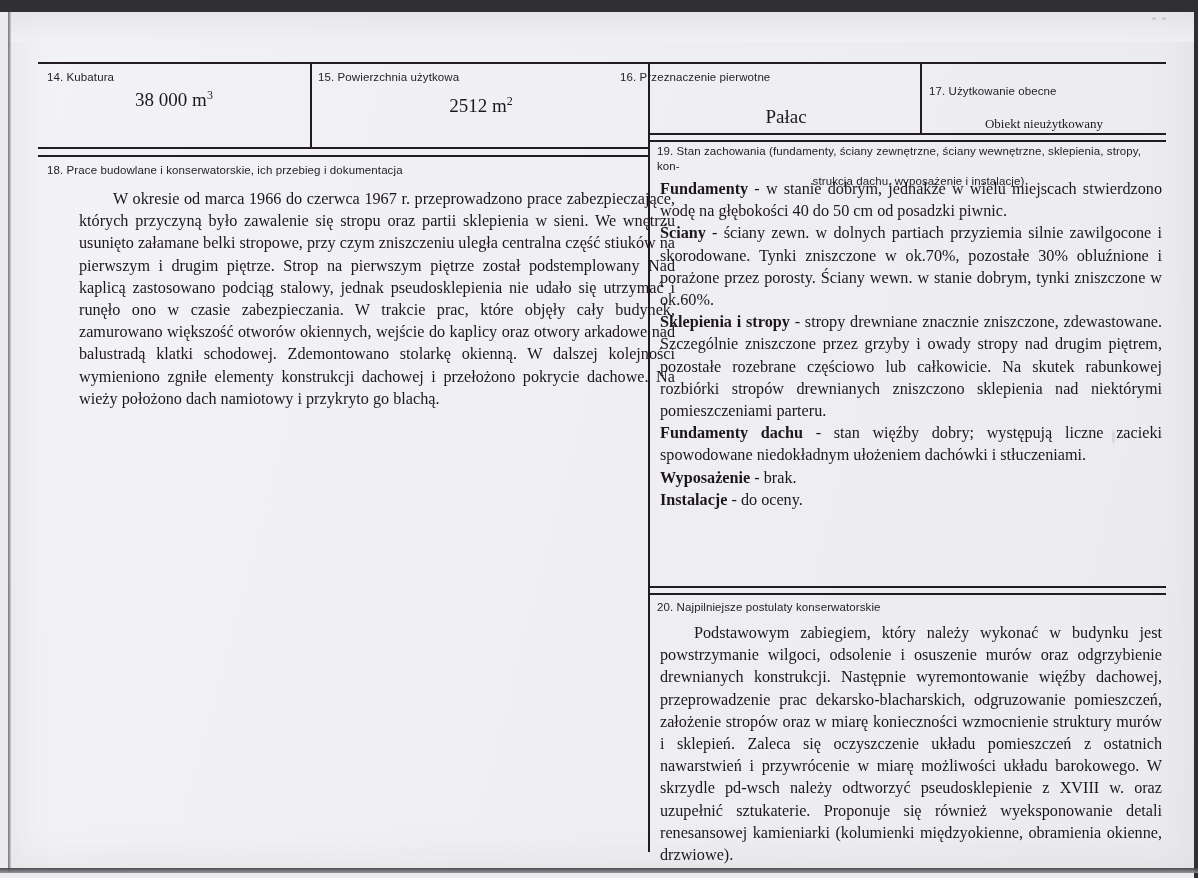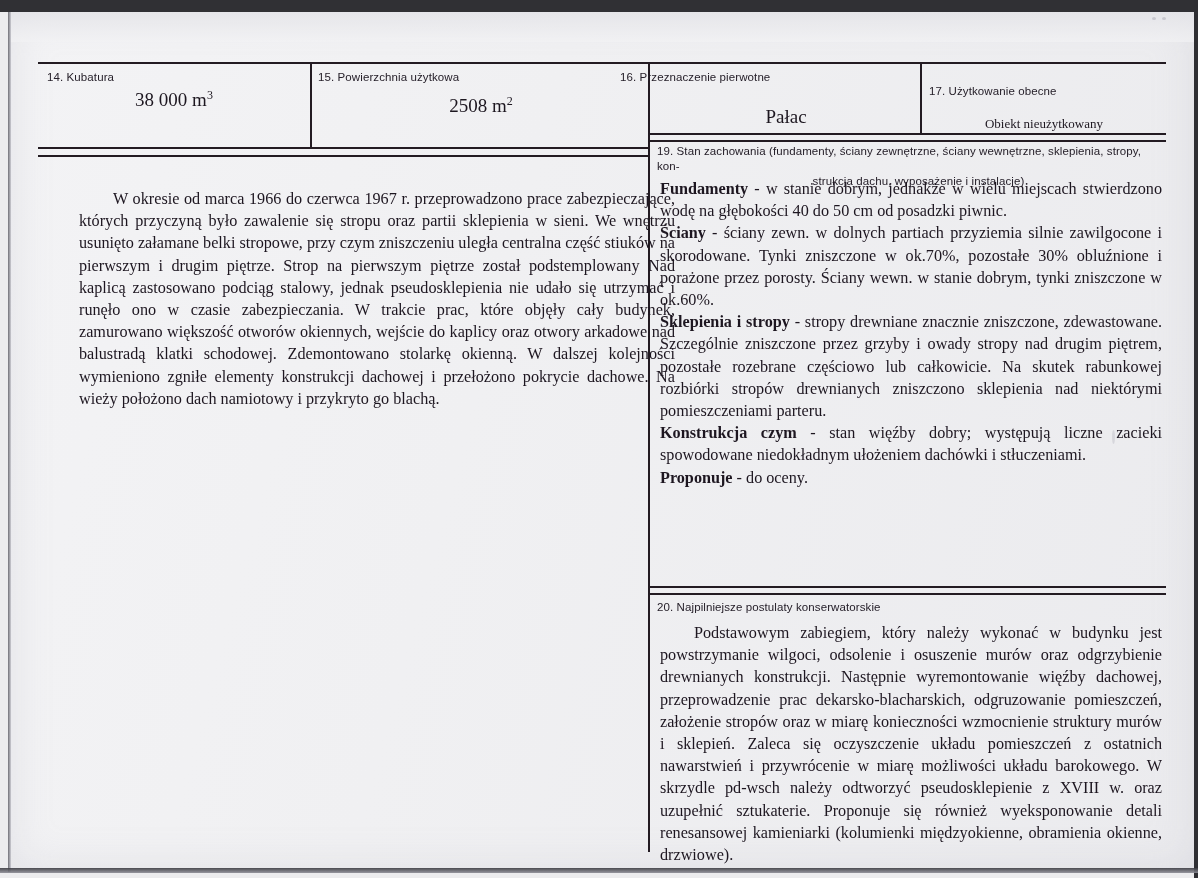--- a/index.html
+++ b/index.html
@@ -138,53 +138,57 @@
 
   <div class="rule h" style="left:648px;top:593px;width:518px;"></div>
 
   <div class="cell-label" style="left:47px;top:70px;">14. Kubatura</div>
   <div class="cell-value" style="left:38px;top:88px;width:272px;">
     <span>38 000 m</span><sup>3</sup>
   </div>
 
   <div class="cell-label" style="left:318px;top:70px;">15. Powierzchnia użytkowa</div>
   <div class="cell-value" style="left:312px;top:94px;width:338px;">
-    <span>2508 m</span><sup>2</sup>
+    <span>2512 m</span><sup>2</sup>
   </div>
 
   <div class="cell-label" style="left:620px;top:70px;">16. Przeznaczenie pierwotne</div>
   <div class="cell-value" style="left:650px;top:106px;width:272px;">Pałac</div>
 
   <div class="cell-label" style="left:929px;top:70px;margin-top:14px;">17. Użytkowanie obecne</div>
   <div class="cell-value" style="left:922px;top:90px;width:244px;font-size:13px;margin-top:26px;">Obiekt nieużytkowany</div>
 
+  <div class="cell-label" style="left:47px;top:163px;">18. Prace budowlane i konserwatorskie, ich przebieg i dokumentacja</div>
   <div class="body-text" style="left:47px;top:188px;width:596px;margin-left:32px;">
     <p class="indent">W okresie od marca 1966 do czerwca 1967 r. przeprowadzono prace zabezpieczające, których przyczyną było zawalenie się stropu oraz partii sklepienia w sieni. We wnętrzu usunięto załamane belki stropowe, przy czym zniszczeniu uległa centralna część stiuków na pierwszym i drugim piętrze. Strop na pierwszym piętrze został podstemplowany Nad kaplicą zastosowano podciąg stalowy, jednak pseudosklepienia nie udało się utrzymać i runęło ono w czasie zabezpieczania.   W trakcie prac, które objęły cały budynek, zamurowano większość otworów okiennych, wejście do kaplicy oraz otwory arkadowe nad balustradą klatki schodowej. Zdemontowano stolarkę okienną. W dalszej kolejności wymieniono zgniłe elementy konstrukcji dachowej i przełożono pokrycie dachowe. Na wieży położono dach namiotowy i przykryto go blachą.</p>
   </div>
 
   <div class="cell-label" style="left:657px;top:144px;width:505px;">
     <div>19. Stan zachowania (fundamenty, ściany zewnętrzne, ściany wewnętrzne, sklepienia, stropy, kon-</div>
     <div style="padding-left:18px;text-align:center;">strukcja dachu, wyposażenie i instalacje)</div>
   </div>
 
   <div class="body-text" style="left:660px;top:178px;width:502px;">
     <p>
       <b>Fundamenty</b><span> - w stanie dobrym, jednakże w wielu miejscach stwierdzono wodę na głębokości 40 do 50 cm od posadzki piwnic.</span>
     </p>
     <p>
       <b>Ściany</b><span> - ściany zewn. w dolnych partiach przyziemia silnie zawilgocone i skorodowane. Tynki zniszczone w ok.70%, pozostałe 30% obluźnione i porażone przez porosty. Ściany wewn. w stanie dobrym, tynki zniszczone w ok.60%.</span>
     </p>
     <p>
       <b>Sklepienia i stropy</b><span> - stropy drewniane znacznie zniszczone, zdewastowane. Szczególnie zniszczone przez grzyby i owady stropy nad drugim piętrem, pozostałe rozebrane częściowo lub całkowicie. Na skutek rabunkowej rozbiórki stropów drewnianych zniszczono sklepienia nad niektórymi pomieszczeniami parteru.</span>
     </p>
     <p>
-      <b>Konstrukcja czym</b><span> - stan więźby dobry; występują liczne zacieki spowodowane niedokładnym ułożeniem dachówki i stłuczeniami.</span>
+      <b>Fundamenty dachu</b><span> - stan więźby dobry; występują liczne zacieki spowodowane niedokładnym ułożeniem dachówki i stłuczeniami.</span>
     </p>
     <p style="text-align:left;">
-      <b>Proponuje</b><span> -  do oceny.</span>
+      <b>Wyposażenie</b><span> - brak.</span>
+    </p>
+    <p style="text-align:left;">
+      <b>Instalacje</b><span> -  do oceny.</span>
     </p>
   </div>
 
   <div class="cell-label" style="left:657px;top:600px;">20. Najpilniejsze postulaty konserwatorskie</div>
   <div class="body-text" style="left:660px;top:622px;width:502px;">
     <p class="indent">Podstawowym zabiegiem, który należy wykonać w budynku jest powstrzymanie wilgoci, odsolenie i osuszenie murów oraz odgrzybienie drewnianych konstrukcji. Następnie wyremontowanie więźby dachowej, przeprowadzenie prac dekarsko-blacharskich, odgruzowanie pomieszczeń, założenie stropów oraz w miarę konieczności wzmocnienie struktury murów i sklepień. Zaleca się oczyszczenie układu pomieszczeń z ostatnich nawarstwień i przywrócenie w miarę możliwości układu barokowego. W skrzydle pd-wsch należy odtworzyć pseudosklepienie z XVIII w. oraz uzupełnić sztukaterie. Proponuje się również wyeksponowanie detali renesansowej kamieniarki (kolumienki międzyokienne, obramienia okienne, drzwiowe).</p>
   </div>
 
 </div>
 

